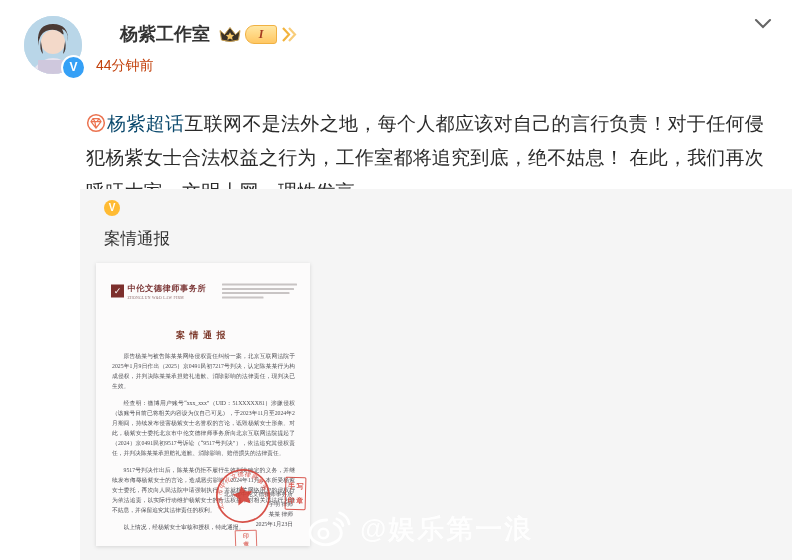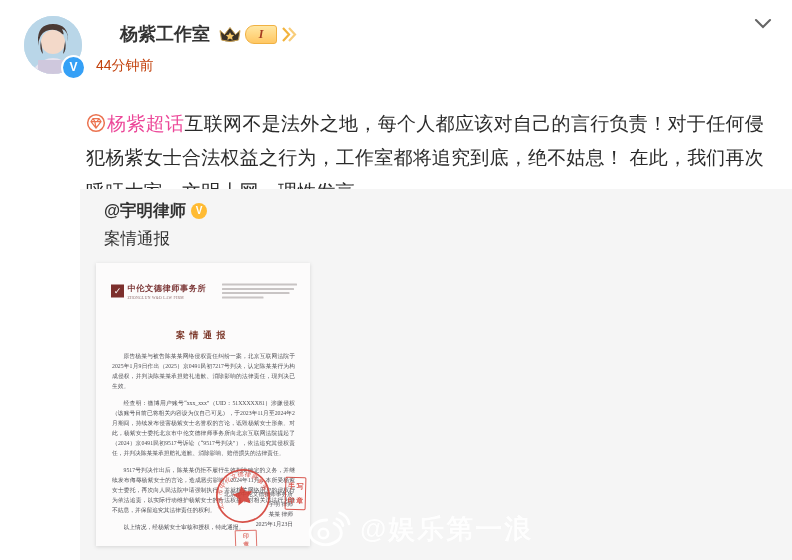--- a/index.html
+++ b/index.html
@@ -33,21 +33,21 @@
   }
   .vip-chevrons{display:inline-block;width:16px;height:17px;margin-left:-2px;}
   .timestamp{position:absolute;left:96px;top:57px;font-size:14px;color:#c2410c;}
   .post-chevron{position:absolute;left:750px;top:10px;width:26px;height:26px;cursor:pointer;}
   
   .post-text{
     position:absolute;left:86px;top:88px;width:678px;
     font-size:19px;line-height:34px;color:#2b2b2b;letter-spacing:.2px;
     text-align:justify;
   }
-  .topic-link{color:#ec4899;cursor:pointer;white-space:nowrap;}
+  .topic-link{color:#0c4a6e;cursor:pointer;white-space:nowrap;}
   .topic-icon{display:inline-block;width:20px;height:20px;vertical-align:-3px;margin-right:1px;}
   
   .quote-box{
     position:absolute;left:80px;top:189px;width:712px;height:371px;background:#f5f5f5;
   }
   .quote-author{
     position:absolute;left:24px;top:11px;font-size:16.5px;font-weight:bold;color:#333;
     display:flex;align-items:center;gap:5px;cursor:pointer;
   }
   .vbadge-yellow{
@@ -149,21 +149,20 @@
   <path d="M6 10 L13 17 L20 10" fill="none" stroke="#666" stroke-width="2.1" stroke-linecap="round"></path>
 </svg>
 
 <p class="post-text"><span class="topic-link"><svg class="topic-icon" viewBox="0 0 24 24">
         <circle cx="12" cy="12" r="10" fill="none" stroke="#eb7350" stroke-width="1.8"></circle>
         <path d="M12 18.2 L6 10.2 L8.4 6.6 L15.6 6.6 L18 10.2 Z M6 10.2 H18 M8.4 6.6 L10.6 10.2 L12 18.2 M15.6 6.6 L13.4 10.2" fill="none" stroke="#eb7350" stroke-width="1.5" stroke-linejoin="round"></path>
       </svg><span>杨紫超话</span></span><span>互联网不是法外之地，每个人都应该对自己的言行负责！对于任何侵犯杨紫女士合法权益之行为，工作室都将追究到底，绝不姑息！ 在此，我们再次呼吁大家，文明上网，理性发言。</span></p>
 
 <div class="quote-box">
   <div class="quote-author">
-    <span>@宇明律师</span>
     <span class="vbadge-yellow">V</span>
   </div>
   <div class="quote-title">案情通报</div>
 
   <div class="doc-card">
     <div class="doc-inner">
 
       <div class="letterhead">
         <div class="firm-logo">✓</div>
         <div class="firm-names">

